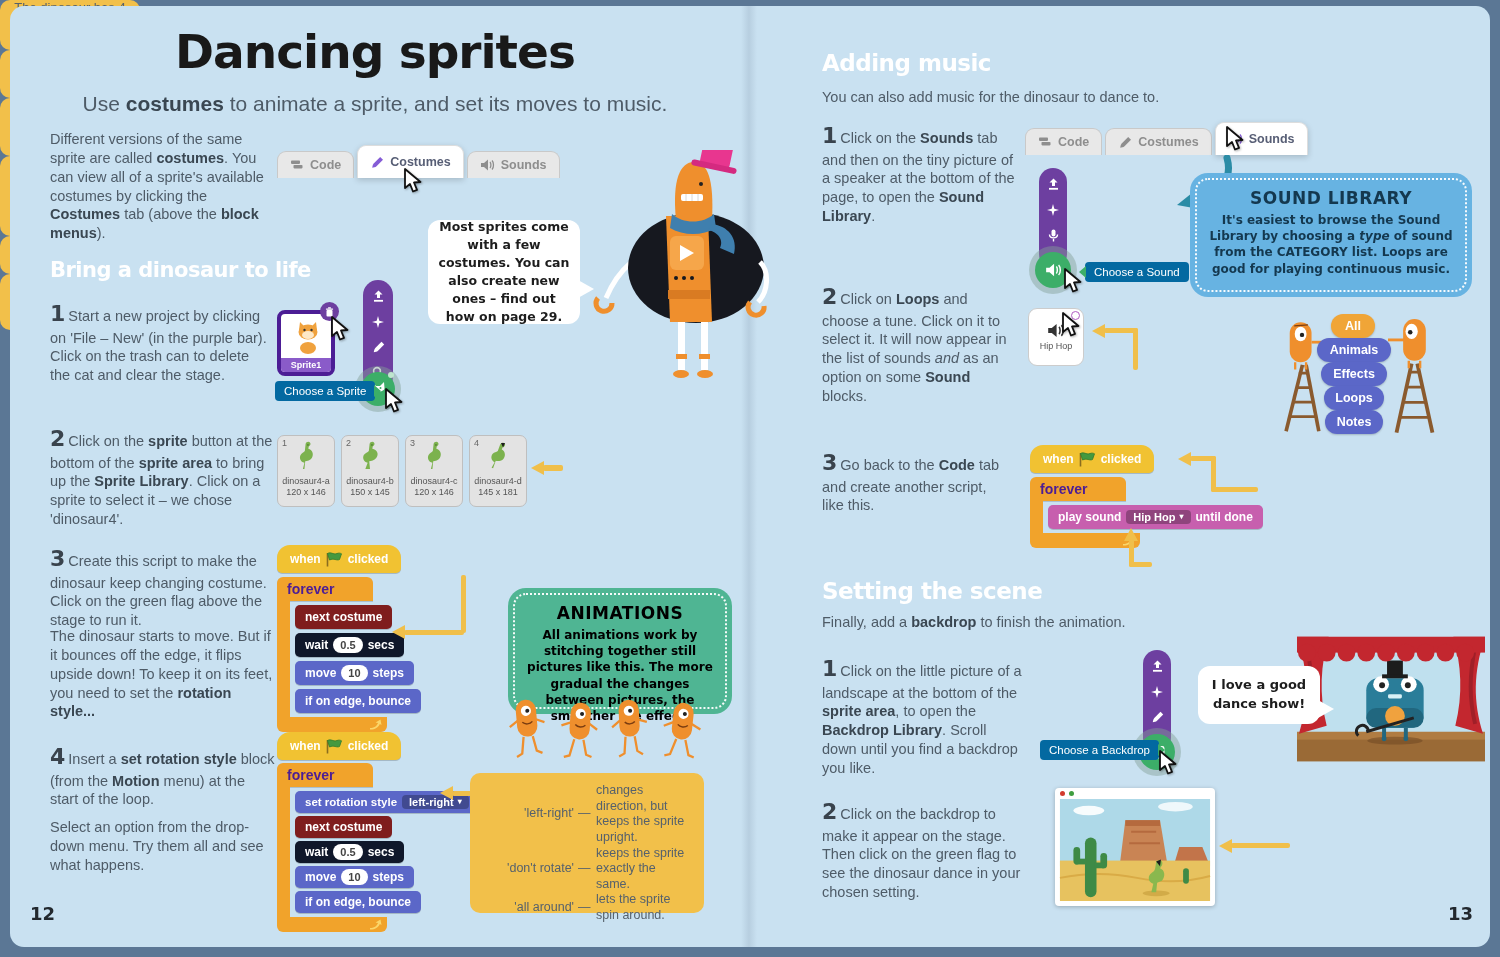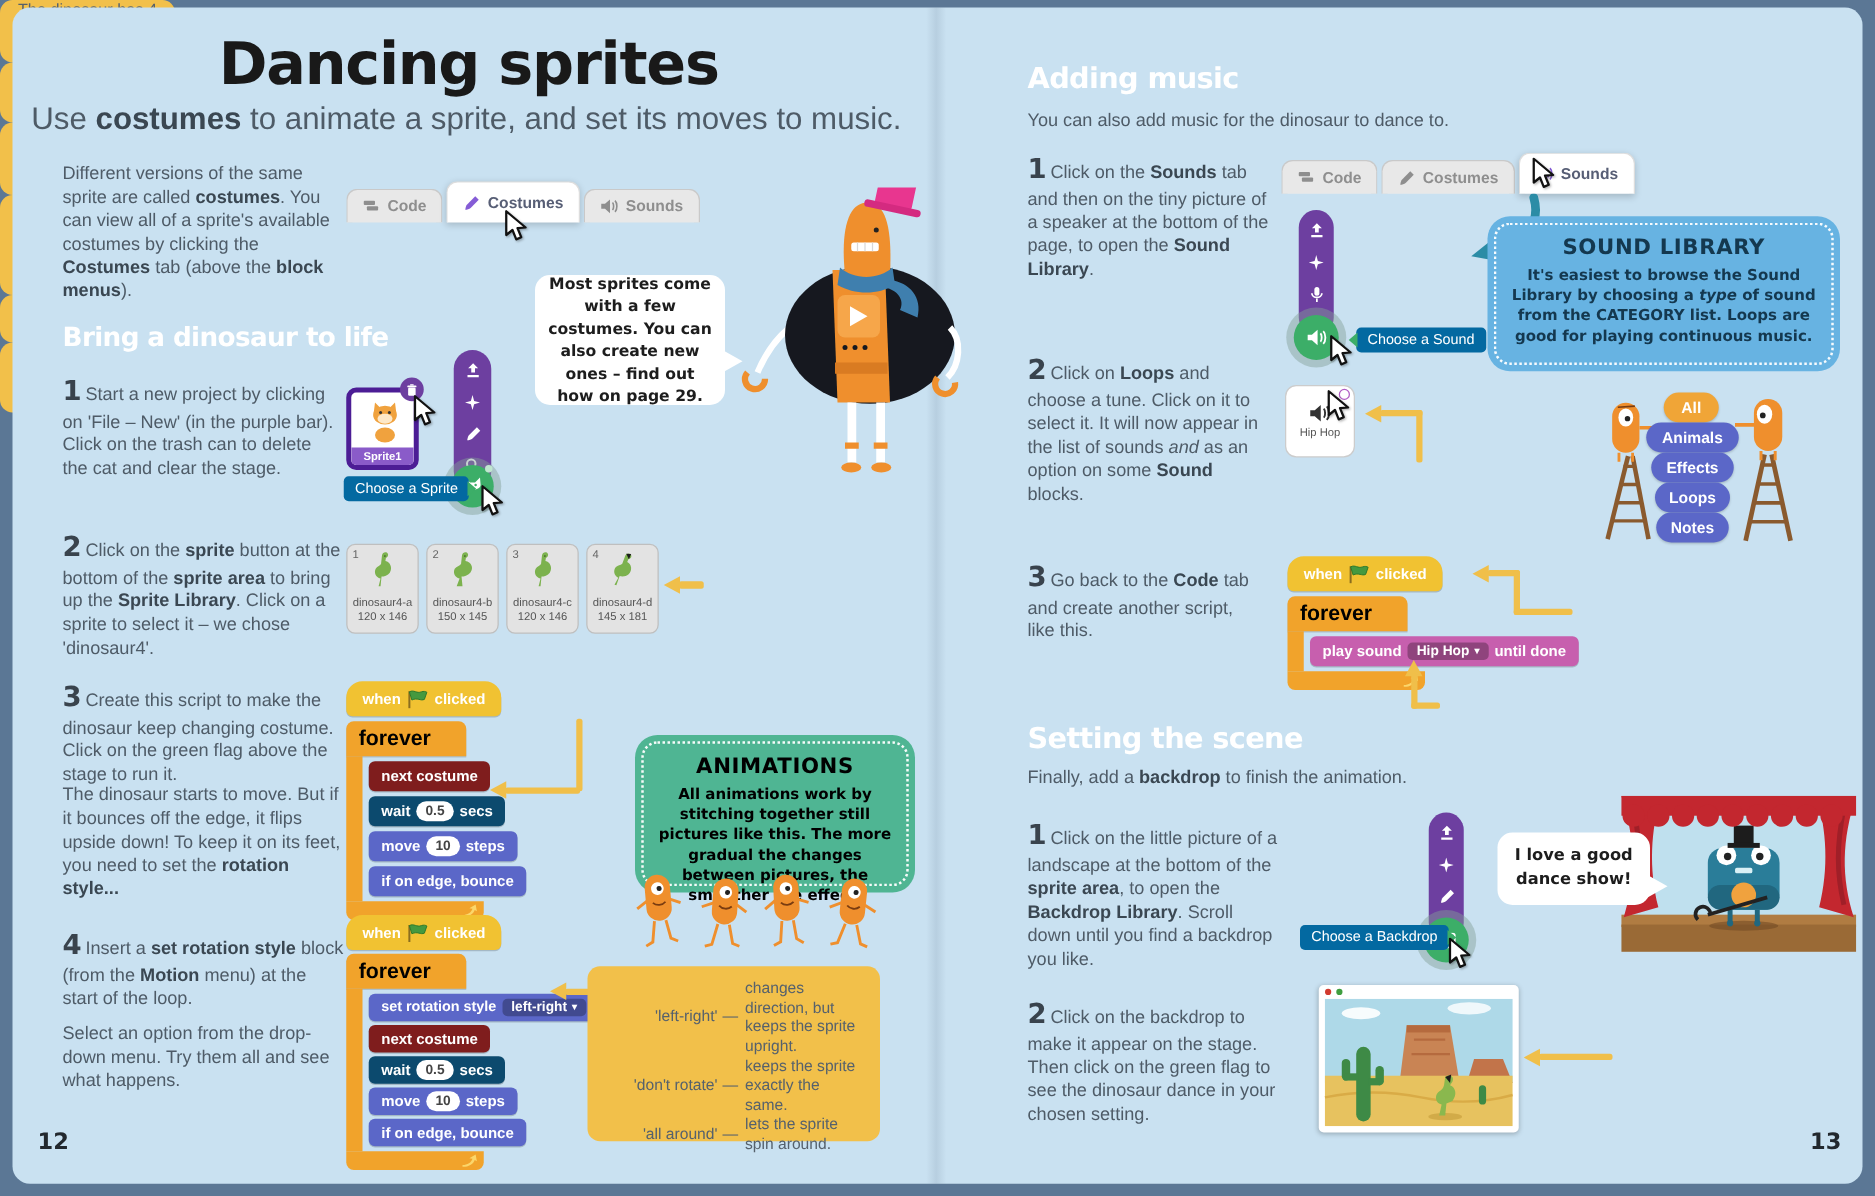--- a/index.html
+++ b/index.html
@@ -17,26 +17,26 @@
   .yline{position:absolute;background:#f0bf4a;border-radius:2px}
   .ah-left{position:absolute;width:0;height:0;border-top:7px solid transparent;border-bottom:7px solid transparent;border-right:13px solid #f0bf4a}
   .ah-up{position:absolute;width:0;height:0;border-left:7px solid transparent;border-right:7px solid transparent;border-bottom:13px solid #f0bf4a}
   
   .tabs{position:absolute;display:flex;align-items:flex-end;gap:3px}
   .tab{background:#e8e8e8;border:1px solid #c9c9c9;border-bottom:none;border-radius:9px 9px 0 0;padding:0 12px;font-size:12.5px;color:#8e8e8e;font-weight:700;display:flex;gap:6px;align-items:center;height:27px;box-sizing:border-box}
   .tab.active{background:#fff;color:#575e75;height:33px;box-shadow:0 2px 6px rgba(0,0,0,.18);border-color:#ddd}
   
   .blk{color:#fff;font-weight:700;font-size:12px;padding:0 10px;height:24px;border-radius:5px;width:max-content;display:flex;align-items:center;gap:5px;box-shadow:0 1px 0 rgba(0,0,0,.18)}
   .hat{background:#f1c232;border-radius:13px 13px 5px 5px;height:28px;padding:0 13px}
-  .purple{background:#7f1d1d}.blue{background:#5b67c8}.orangeb{background:#0c4a6e}.magenta{background:#c75fae}
+  .purple{background:#7f1d1d}.blue{background:#5b67c8}.orangeb{background:#0f172a}.magenta{background:#c75fae}
   .oval{background:#fff;color:#444;border-radius:11px;padding:0 7px;font-size:11px;font-weight:700;line-height:16px}
   .dd{background:rgba(0,0,0,.28);border-radius:4px;padding:1px 7px;font-size:11px;display:flex;gap:4px;align-items:center}
   .caret{font-size:8px;line-height:1}
   .script{position:absolute}
-  .ctop{background:#f1a32b;color:#000000;font-weight:700;font-size:17px;padding:4px 10px;border-radius:6px 6px 0 0;width:96px;box-sizing:border-box;box-shadow:0 1px 0 rgba(0,0,0,.15)}
+  .ctop{background:#f1a32b;color:#4c1d95;font-weight:700;font-size:14px;padding:4px 10px;border-radius:6px 6px 0 0;width:96px;box-sizing:border-box;box-shadow:0 1px 0 rgba(0,0,0,.15)}
   .cbody{border-left:13px solid #f1a32b;padding:4px 0 4px 5px;display:flex;flex-direction:column;gap:4px;align-items:flex-start}
   .cbot{background:#f1a32b;height:15px;width:110px;border-radius:0 0 6px 6px;display:flex;align-items:center;justify-content:flex-end;padding-right:5px;box-sizing:border-box}
   
   .tag{position:absolute;background:#0369a1;color:#fff;font-weight:400;font-size:11.5px;padding:4px 9px;border-radius:4px;white-space:nowrap}
   .tag.tail-r:after{content:'';position:absolute;right:-6px;top:50%;transform:translateY(-50%);border-top:6px solid transparent;border-bottom:6px solid transparent;border-left:7px solid #3cae68}
   .tag.tail-l:before{content:'';position:absolute;left:-6px;top:50%;transform:translateY(-50%);border-top:6px solid transparent;border-bottom:6px solid transparent;border-right:7px solid #3cae68}
   .ptool{position:absolute;background:#6d3fa0;border-radius:15px;display:flex;flex-direction:column;align-items:center;padding-top:10px;gap:13px;box-sizing:border-box}
   .gcircle{position:absolute;border-radius:50%;background:#3cae68;display:flex;align-items:center;justify-content:center;box-shadow:0 0 0 6px rgba(130,160,150,.45)}
   .dotbox{position:absolute;border-radius:18px}
   .dotbox .inner{position:absolute;inset:5px;border:2px dotted rgba(255,255,255,.95);border-radius:13px;box-sizing:border-box;text-align:center;padding:8px 12px}
@@ -56,21 +56,21 @@
 </style>
 </head>
 <body>
 
 <div id="stage">
  <div id="paper"></div>
  <div id="spine"></div>
 
  <div>
   <div class="abs h-big" style="left:25px;top:24px;width:700px;text-align:center;font-size:47px">Dancing sprites</div>
-  <div class="abs txt" style="left:25px;top:79px;width:700px;font-size:25px"><span>Use </span><span class="b">costumes</span><span> to animate a sprite, and set its moves to music.</span></div>
+  <div class="abs txt" style="left:25px;top:90px;width:700px;text-align:center;font-size:21px"><span>Use </span><span class="b">costumes</span><span> to animate a sprite, and set its moves to music.</span></div>
 
   <div class="abs txt" style="left:50px;top:130px;width:222px"><span>Different versions of the same sprite are called </span><span class="b">costumes</span><span>. You can view all of a sprite's available costumes by clicking the </span><span class="b">Costumes</span><span> tab (above the </span><span class="b">block menus</span><span>).</span></div>
   <div class="abs h-sec" style="left:50px;top:258px;font-size:21px">Bring a dinosaur to life</div>
 
   <div class="abs txt" style="left:50px;top:300px;width:222px"><span class="stepnum">1</span><span><span>Start a new project by clicking on 'File – New' (in the purple bar). Click on the trash can to delete the cat and clear the stage.</span></span></div>
   <div class="abs txt" style="left:50px;top:425px;width:225px"><span class="stepnum">2</span><span><span>Click on the </span><span class="b">sprite</span><span> button at the bottom of the </span><span class="b">sprite area</span><span> to bring up the </span><span class="b">Sprite Library</span><span>. Click on a sprite to select it – we chose 'dinosaur4'.</span></span></div>
   <div class="abs txt" style="left:50px;top:545px;width:222px"><span class="stepnum">3</span><span><span>Create this script to make the dinosaur keep changing costume. Click on the green flag above the stage to run it.</span></span></div>
   <div class="abs txt" style="left:50px;top:627px;width:225px"><span>The dinosaur starts to move. But if it bounces off the edge, it flips upside down! To keep it on its feet, you need to set the </span><span class="b">rotation style...</span></div>
   <div class="abs txt" style="left:50px;top:743px;width:225px"><span class="stepnum">4</span><span><span>Insert a </span><span class="b">set rotation style</span><span> block (from the </span><span class="b">Motion</span><span> menu) at the start of the loop.</span></span></div>
   <div class="abs txt" style="left:50px;top:818px;width:222px"><span>Select an option from the drop-down menu. Try them all and see what happens.</span></div>

